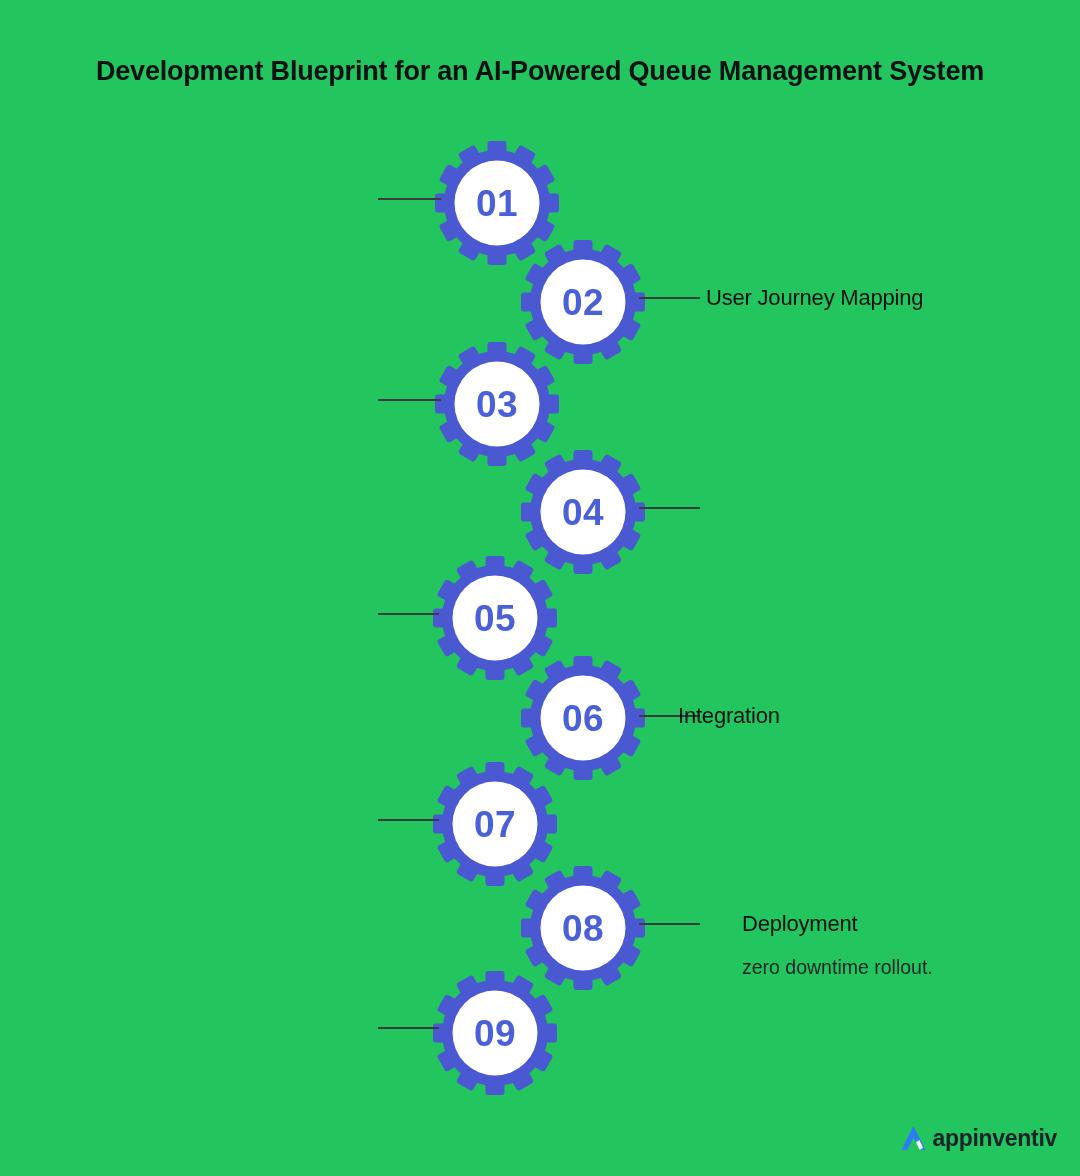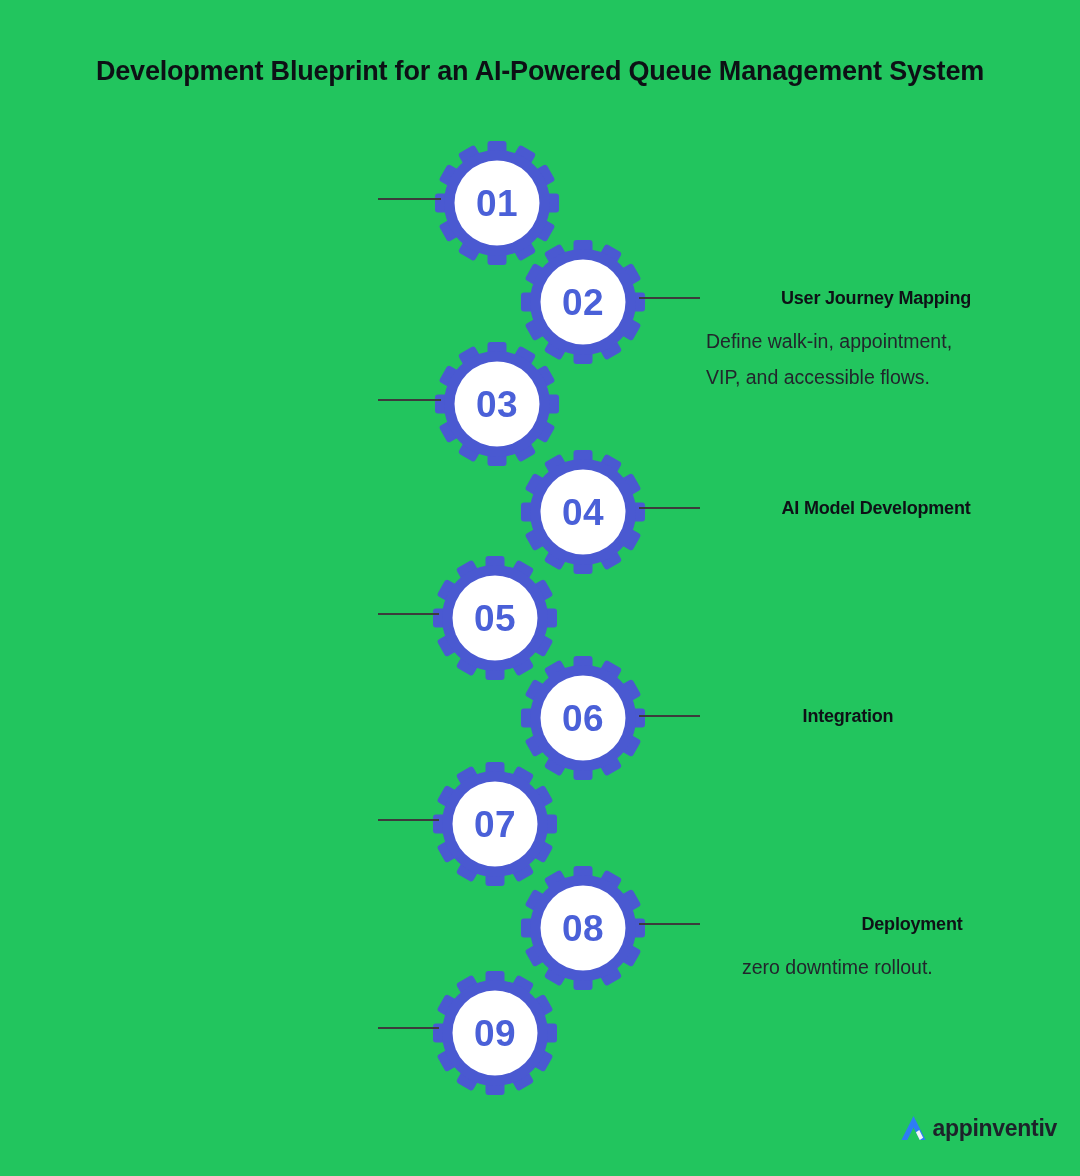--- a/index.html
+++ b/index.html
@@ -42,40 +42,39 @@
   .connector{
     position:absolute;
     height:2px;
     background:#3c3c3c;
   }
   .step-text{
     position:absolute;
   }
   .step-text.align-left{text-align:left;}
   .step-title{
-    font-size:18px;
+    font-size:22px;
     line-height:32px;
-    font-weight:700;
+    font-weight:400;
     color:#0e1116;
     letter-spacing:-0.2px;
     white-space:nowrap;
-    text-align:center;
   }
   .step-desc{
     margin-top:9px;
     font-size:19.5px;
     line-height:36px;
     font-weight:400;
     color:#22262c;
     white-space:nowrap;
   }
   .logo{
     position:absolute;
     right:23px;
-    bottom:32px;
+    bottom:22px;
     display:flex;
     align-items:center;
     gap:5px;
   }
   .logo-icon{width:27px;height:31px;}
   .logo-text{
     font-size:23px;
     font-weight:600;
     color:#1d222a;
     letter-spacing:-0.3px;
@@ -119,44 +118,39 @@
   </div>
 
   <div class="step">
     <svg class="gear" style="left:521px;top:240px" viewBox="0 0 124 124">
       <use href="#gear-shape"></use>
       <text x="62" y="75" text-anchor="middle">02</text>
     </svg>
     <div class="connector" style="left:639px;top:297px;width:61px"></div>
     <div class="step-text align-left" style="left:706px;top:282px;width:340px">
       <div class="step-title">User Journey Mapping</div>
-      <div class="step-desc">
-        <div>Define walk-in, appointment,</div>
-        <div>VIP, and accessible flows.</div>
-      </div>
     </div>
   </div>
 
   <div class="step">
     <svg class="gear" style="left:435px;top:342px" viewBox="0 0 124 124">
       <use href="#gear-shape"></use>
       <text x="62" y="75" text-anchor="middle">03</text>
     </svg>
     <div class="connector" style="left:378px;top:399px;width:63px"></div>
 
   </div>
 
   <div class="step">
     <svg class="gear" style="left:521px;top:450px" viewBox="0 0 124 124">
       <use href="#gear-shape"></use>
       <text x="62" y="75" text-anchor="middle">04</text>
     </svg>
     <div class="connector" style="left:639px;top:507px;width:61px"></div>
     <div class="step-text align-left" style="left:706px;top:492px;width:340px">
-      <div class="step-title">AI Model Development</div>
       <div class="step-desc">
       </div>
     </div>
   </div>
 
   <div class="step">
     <svg class="gear" style="left:433px;top:556px" viewBox="0 0 124 124">
       <use href="#gear-shape"></use>
       <text x="62" y="75" text-anchor="middle">05</text>
     </svg>

